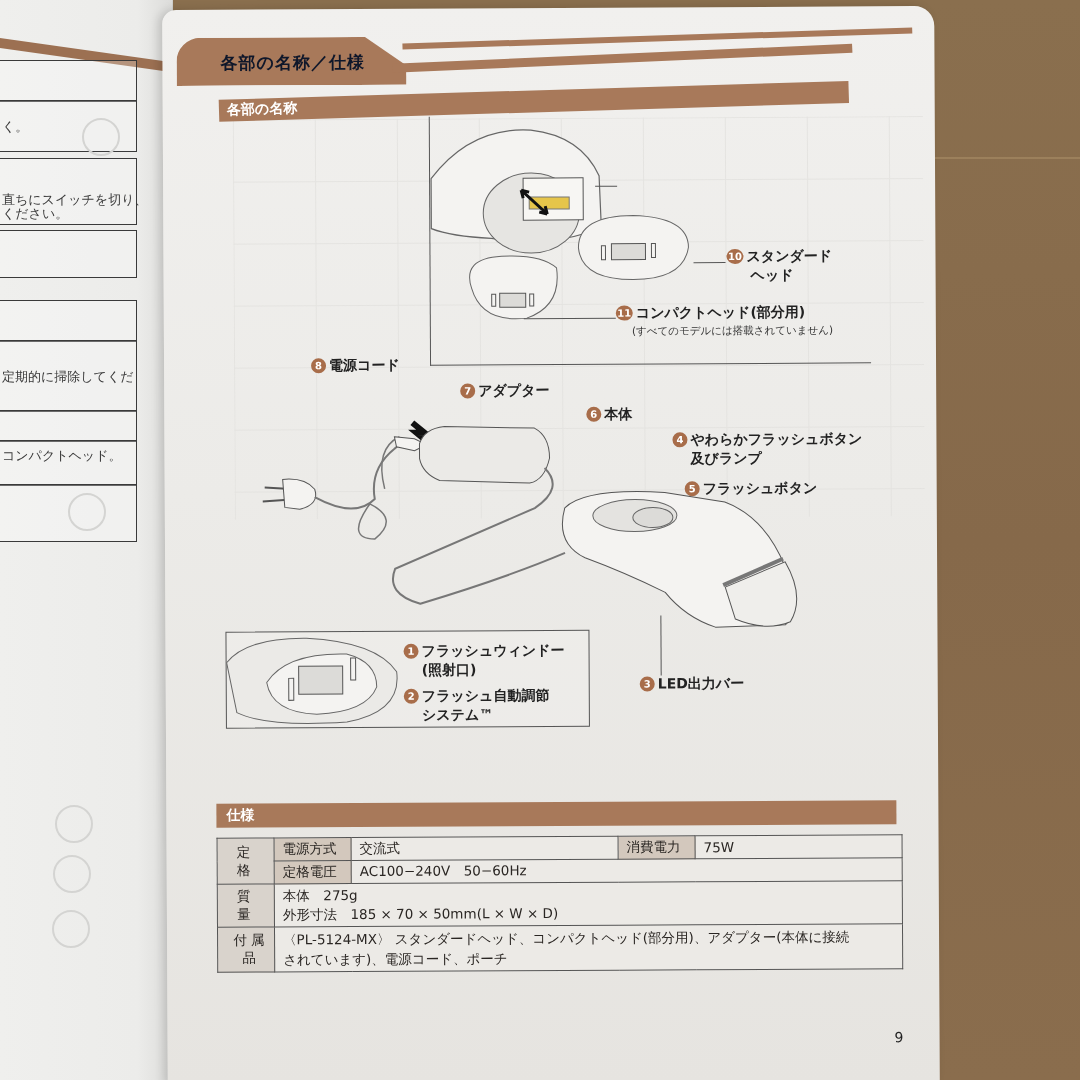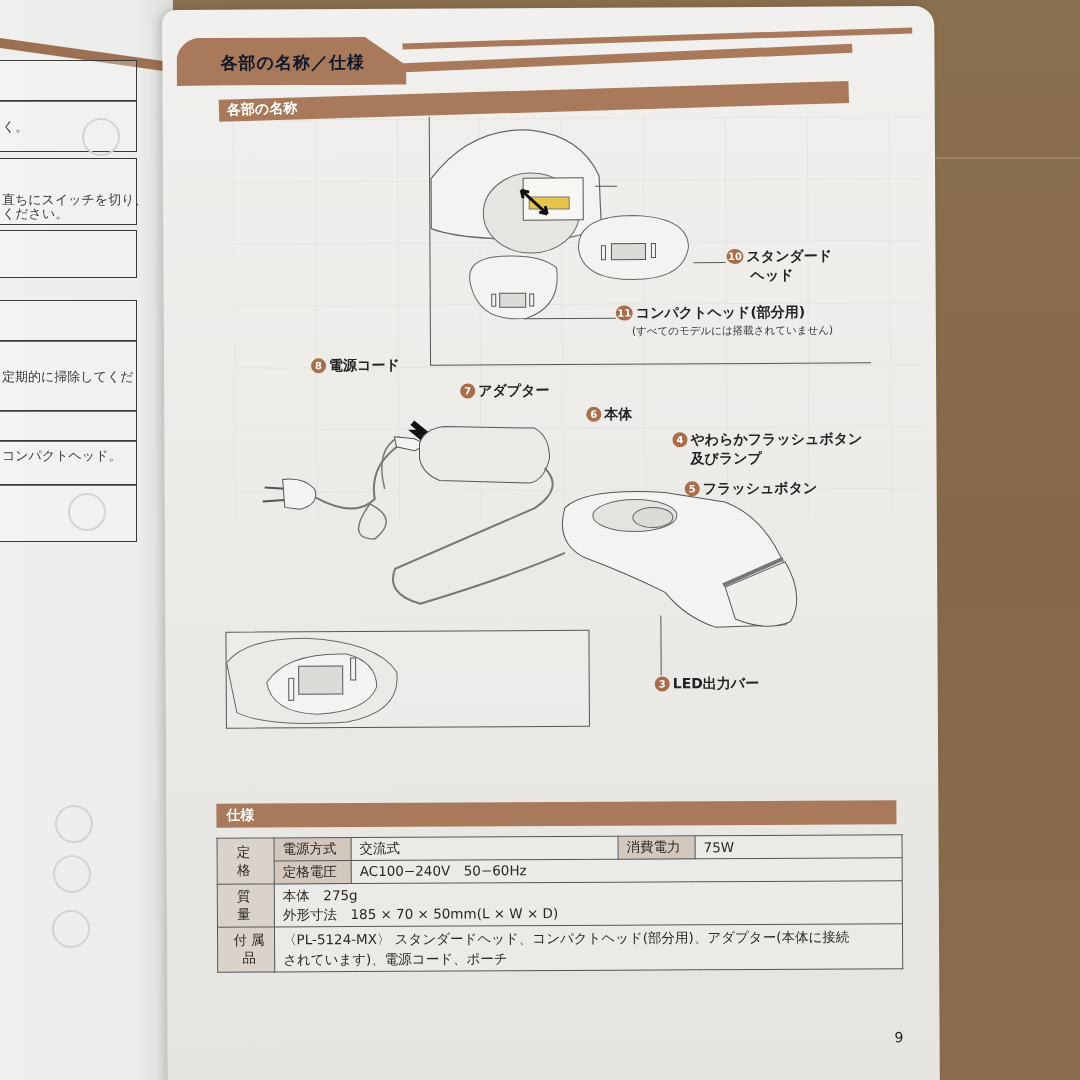--- a/index.html
+++ b/index.html
@@ -137,33 +137,41 @@
   <div class="callout" style="left:422px;top:397px;">
     <span class="badge">6</span><span>本体</span>
   </div>
   <div class="callout" style="left:508px;top:423px;">
     <span class="badge">4</span><span>やわらかフラッシュボタン</span><br>
     <span style="margin-left:18px;text-align:center;">及びランプ</span>
   </div>
   <div class="callout" style="left:520px;top:472px;">
     <span class="badge">5</span><span>フラッシュボタン</span>
   </div>
-  <div class="callout" style="left:489px;top:667px;">
+  <div class="callout" style="left:474px;top:667px;">
     <span class="badge">3</span><span>LED出力バー</span>
   </div>
   <div class="leader" style="left:495px;top:608px;width:1px;height:60px;"></div>
 
   <div class="inset">
     <svg style="left:0;top:0;" width="180" height="95">
       <path d="M0 30 Q20 5 80 6 Q150 10 170 40 Q175 80 120 90 Q40 95 10 80 Z" fill="#ebeae7" stroke="#666"></path>
       <path d="M40 50 Q60 20 120 22 Q150 30 150 55 Q140 80 90 82 Q45 80 40 50 Z" fill="#f4f3f1" stroke="#666"></path>
       <rect x="72" y="34" width="44" height="28" fill="#dcdbd8" stroke="#555"></rect>
       <rect x="62" y="46" width="5" height="22" fill="none" stroke="#555"></rect>
       <rect x="124" y="26" width="5" height="22" fill="none" stroke="#555"></rect>
     </svg>
+    <div class="callout" style="left:177px;top:10px;">
+      <span class="badge">1</span><span>フラッシュウィンドー</span><br>
+      <span style="margin-left:18px;">(照射口)</span>
+    </div>
+    <div class="callout" style="left:177px;top:55px;">
+      <span class="badge">2</span><span>フラッシュ自動調節</span><br>
+      <span style="margin-left:18px;">システム™</span>
+    </div>
   </div>
 
   <div class="spec-band">
     <span>仕様</span>
   </div>
   <table class="spec">
     <tbody>
         <tr>
       <td class="h" rowspan="2">定 格</td>
       <td class="sh">電源方式</td>

